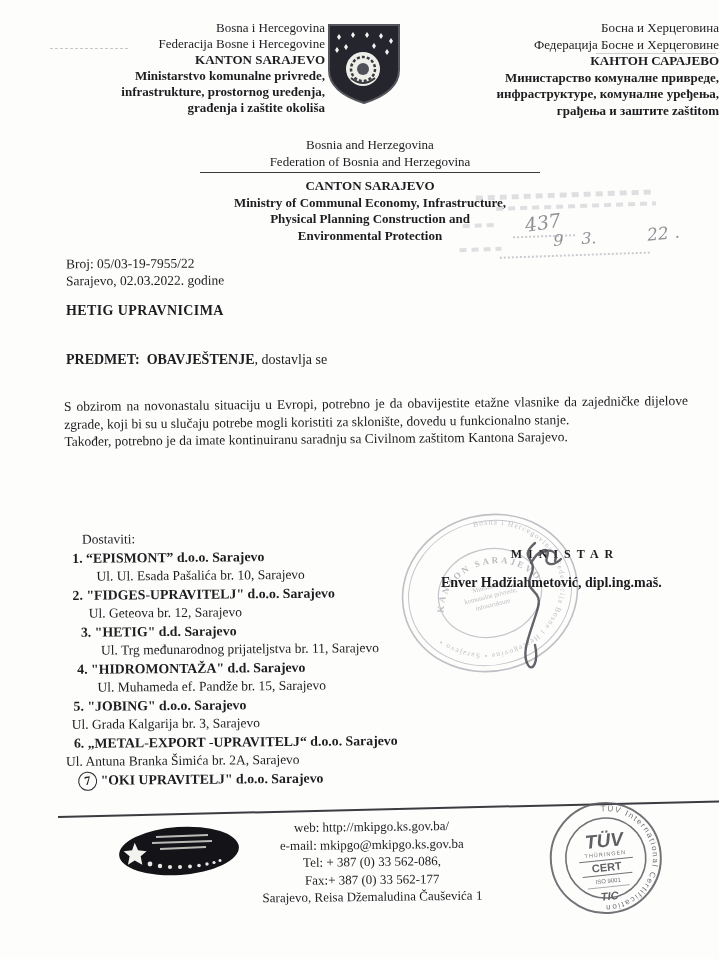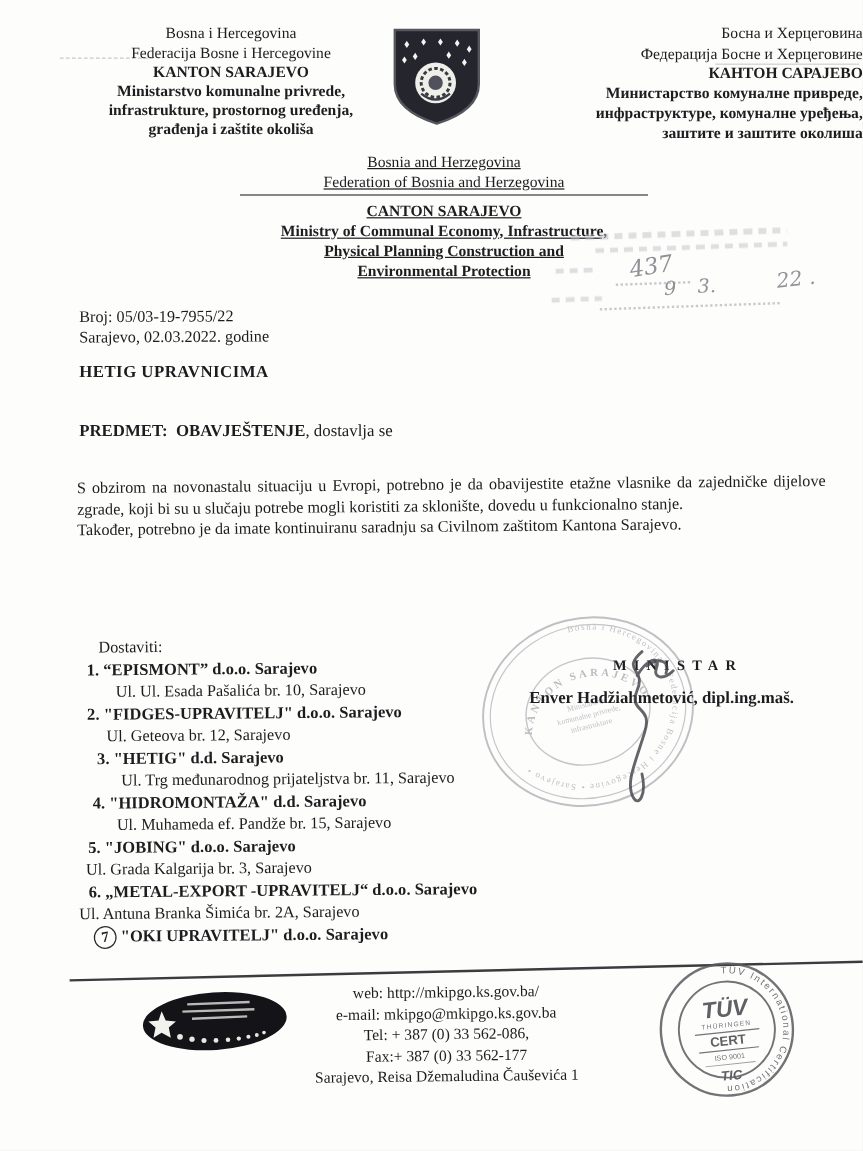--- a/index.html
+++ b/index.html
@@ -3,31 +3,31 @@
 <meta charset="utf-8">
 <style>
   html,body{margin:0;padding:0;background:#e9e9e7;}
   .page{
     position:relative;width:719px;height:959px;background:#fdfdfc;
     font-family:"Liberation Serif","DejaVu Serif",serif;color:#1d1d20;
     overflow:hidden;margin:0 auto;
   }
   
   .header{position:absolute;top:20px;left:0;width:719px;display:flex;}
-  .hdr-left{width:325px;text-align:center;font-size:13px;line-height:16px;padding-left:60px;box-sizing:border-box;}
+  .hdr-left{width:325px;text-align:right;font-size:13px;line-height:16px;padding-left:60px;box-sizing:border-box;}
   .hdr-left .l0,.hdr-left .l1{font-weight:normal;}
   .hdr-left .b{font-weight:bold;}
   .hdr-shield{width:80px;flex:0 0 80px;padding-top:2px;}
   .hdr-right{flex:1;text-align:right;font-size:13px;line-height:16.5px;padding-left:16px;}
   .hdr-right .b{font-weight:bold;}
   .artifact-line{position:absolute;background:#9a9a9a;opacity:.45;height:1px;}
   .al1{top:48px;left:50px;width:78px;border-top:1px dashed #888;background:none;}
   .al2{top:53px;left:596px;width:120px;}
   
-  .en-block{position:absolute;top:127px;left:190px;width:360px;text-align:center;font-size:13px;line-height:16.5px;text-decoration:underline;}
+  .en-block{position:absolute;top:137px;left:190px;width:360px;text-align:center;font-size:13px;line-height:16.5px;}
   .en-block .rule{border-bottom:1.3px solid #3a3a3e;margin:2px 10px 5px 10px;}
   .en-block .b{font-weight:bold;}
   
   .rstamp{position:absolute;top:186px;left:455px;width:250px;height:92px;transform:rotate(-2deg);}
   .rs-dash{position:absolute;height:5px;opacity:.5;
     background:repeating-linear-gradient(90deg,#c3c3ca 0 7px,transparent 7px 12px);filter:blur(.4px);}
   .rs-d1{top:6px;left:22px;width:180px;}
   .rs-d2{top:18px;left:42px;width:160px;height:4px;}
   .rs-d3{top:34px;left:8px;width:34px;height:4px;}
   .rs-d4{top:58px;left:4px;width:42px;height:4px;}
@@ -112,21 +112,21 @@
         <circle cx="38" cy="47" r="6" fill="#51515c"></circle>
         <path d="M26,56 q12,10 24,0" fill="none" stroke="#3a3a42" stroke-width="2"></path>
       </svg>
     </div>
     <div class="hdr-right">
       <div>Босна и Херцеговина</div>
       <div>Федерација Босне и Херцеговине</div>
       <div class="b">КАНТОН САРАЈЕВО</div>
       <div class="b">Министарство комуналне привреде,</div>
       <div class="b">инфраструктуре, комуналне уређења,</div>
-      <div class="b">заштите и заштите околиша</div>
+      <div class="b">грађења и заштите zaštitom</div>
     </div>
   </div>
 
   <div class="en-block">
     <div>Bosnia and Herzegovina</div>
     <div>Federation of Bosnia and Herzegovina</div>
     <div class="rule"></div>
     <div class="b">CANTON SARAJEVO</div>
     <div class="b">Ministry of Communal Economy, Infrastructure,</div>
     <div class="b">Physical Planning Construction and</div>

